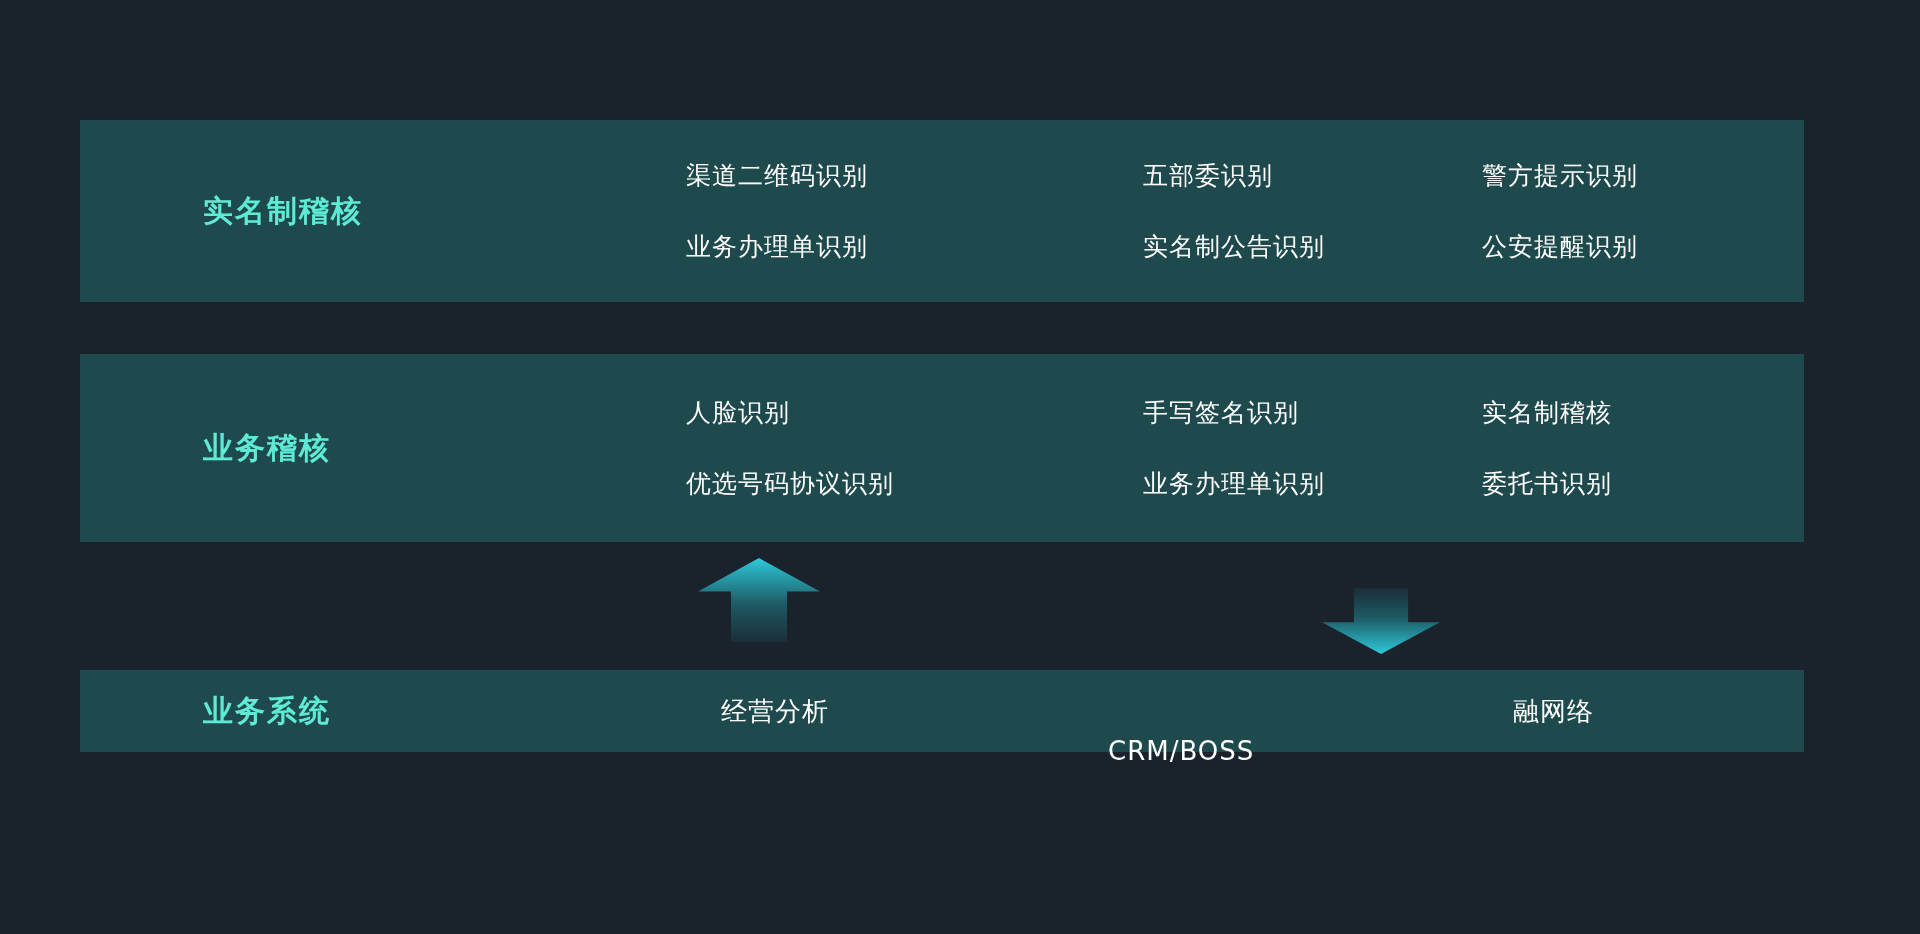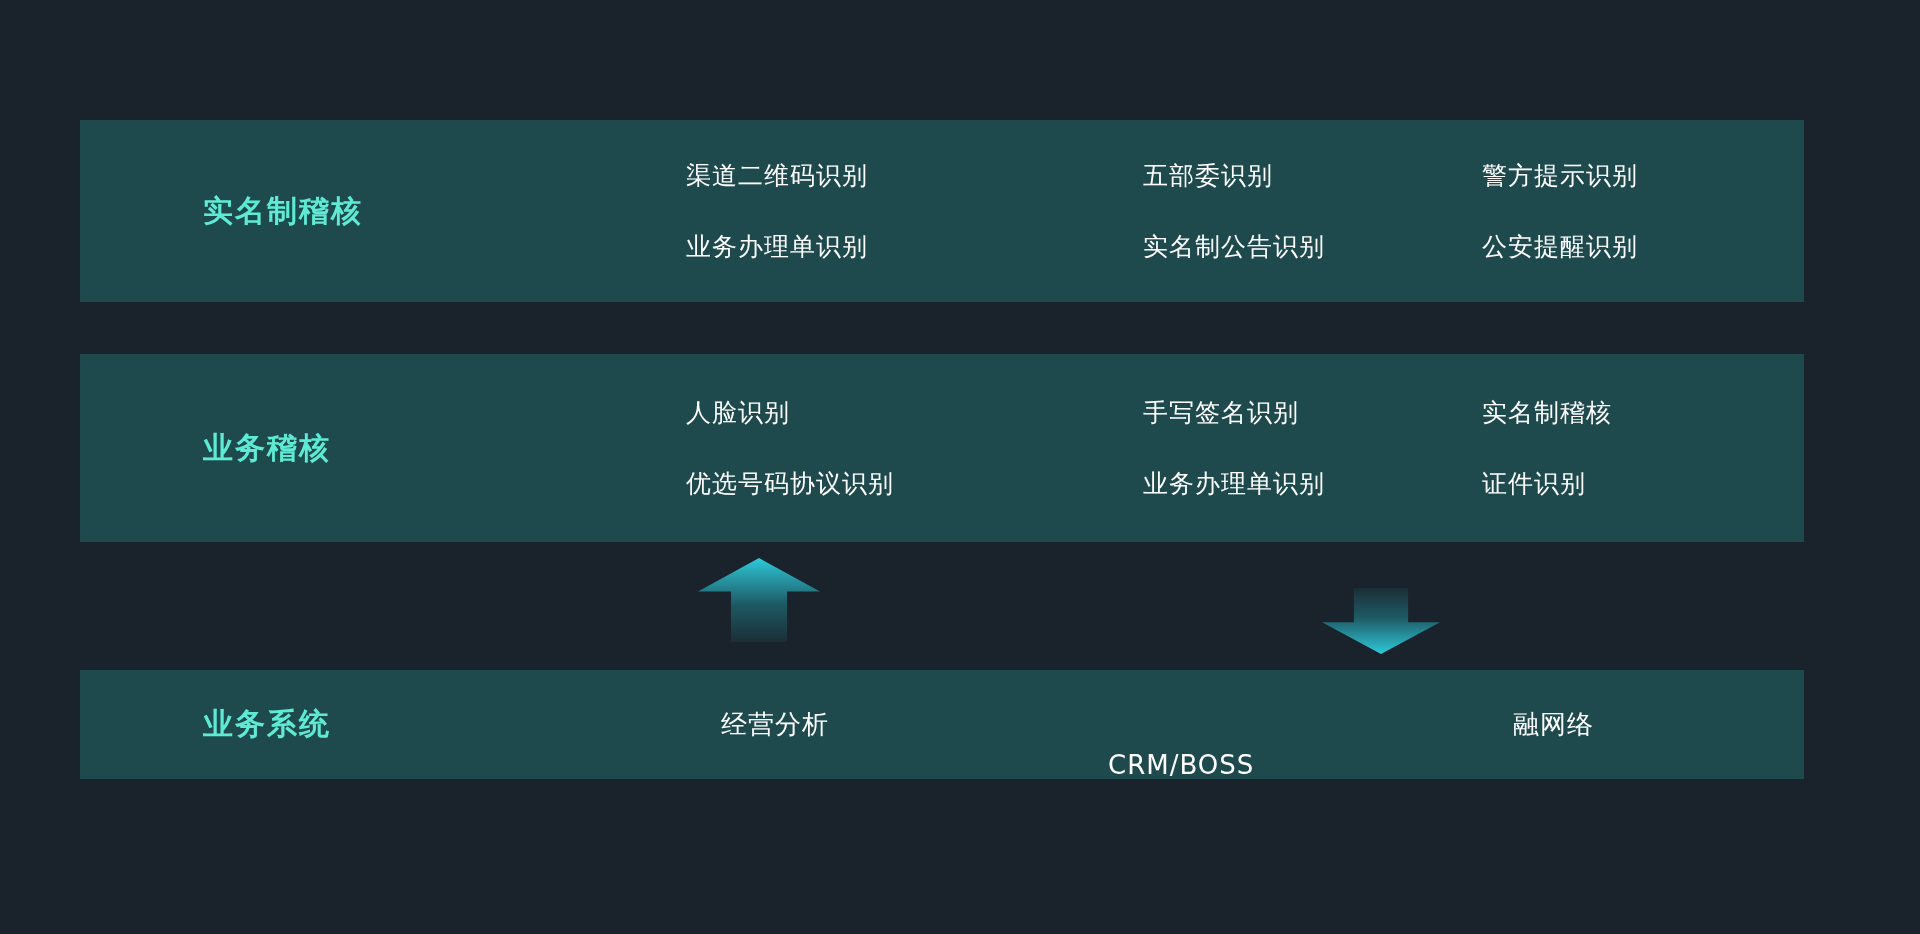--- a/index.html
+++ b/index.html
@@ -12,21 +12,21 @@
     overflow: hidden;
   }
   .band {
     position: absolute;
     left: 80px;
     width: 1724px;
     background: #1e4a4e;
   }
   .band1 { top: 120px; height: 182px; }
   .band2 { top: 354px; height: 188px; }
-  .band3 { top: 670px; height: 109px; }
+  .band3 { top: 670px; height: 82px; }
   .band-label {
     position: absolute;
     left: 123px;
     top: 0;
     height: 100%;
     display: flex;
     align-items: center;
     color: #5eead4;
     font-size: 30px;
     font-weight: 700;
@@ -103,21 +103,21 @@
   <div class="col col2">
     <span>手写签名识别</span>
     <span>业务办理单识别</span>
   </div>
   <div class="col col1">
     <span>人脸识别</span>
     <span>优选号码协议识别</span>
   </div>
   <div class="col col3">
     <span>实名制稽核</span>
-    <span>证件识别</span>
+    <span>委托书识别</span>
   </div>
 </div>
 
 <div class="arrow arrow-up"></div>
 <div class="arrow arrow-down"></div>
 
 <div class="band band3">
   <div class="band-label">业务系统</div>
   <div class="sys-item sys1">经营分析</div>
   <div class="sys-item sys2">CRM/BOSS</div>

